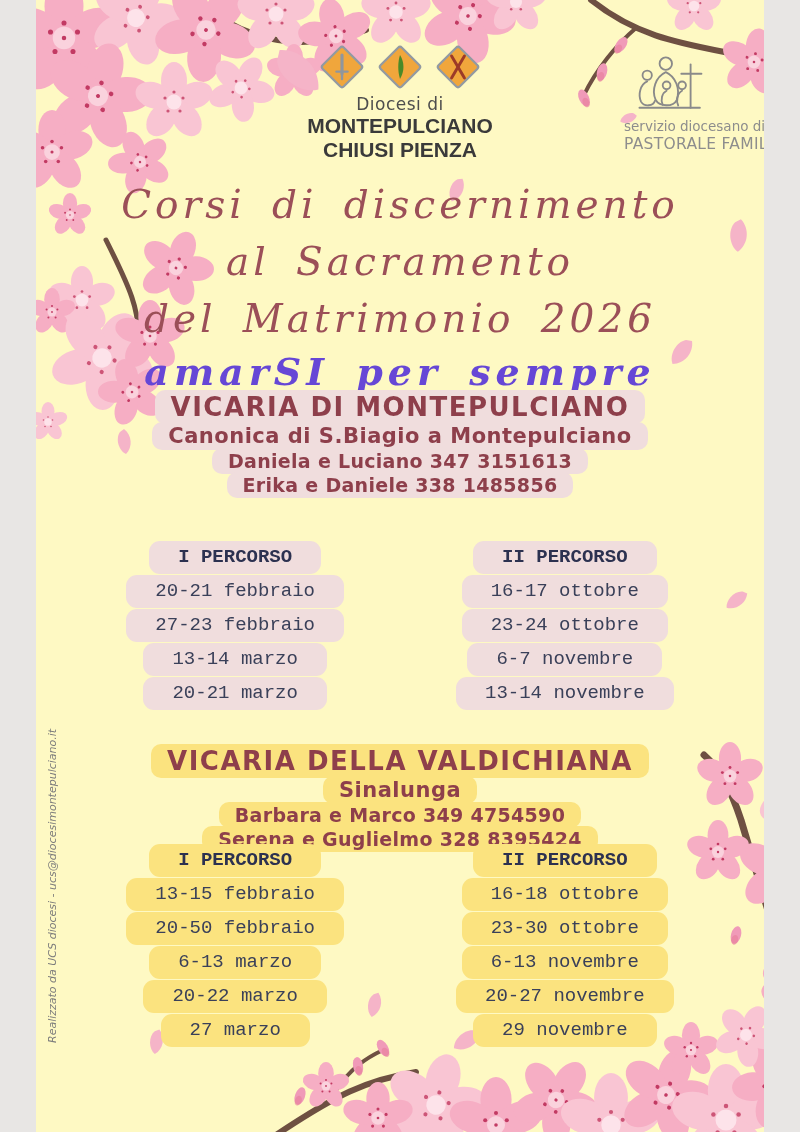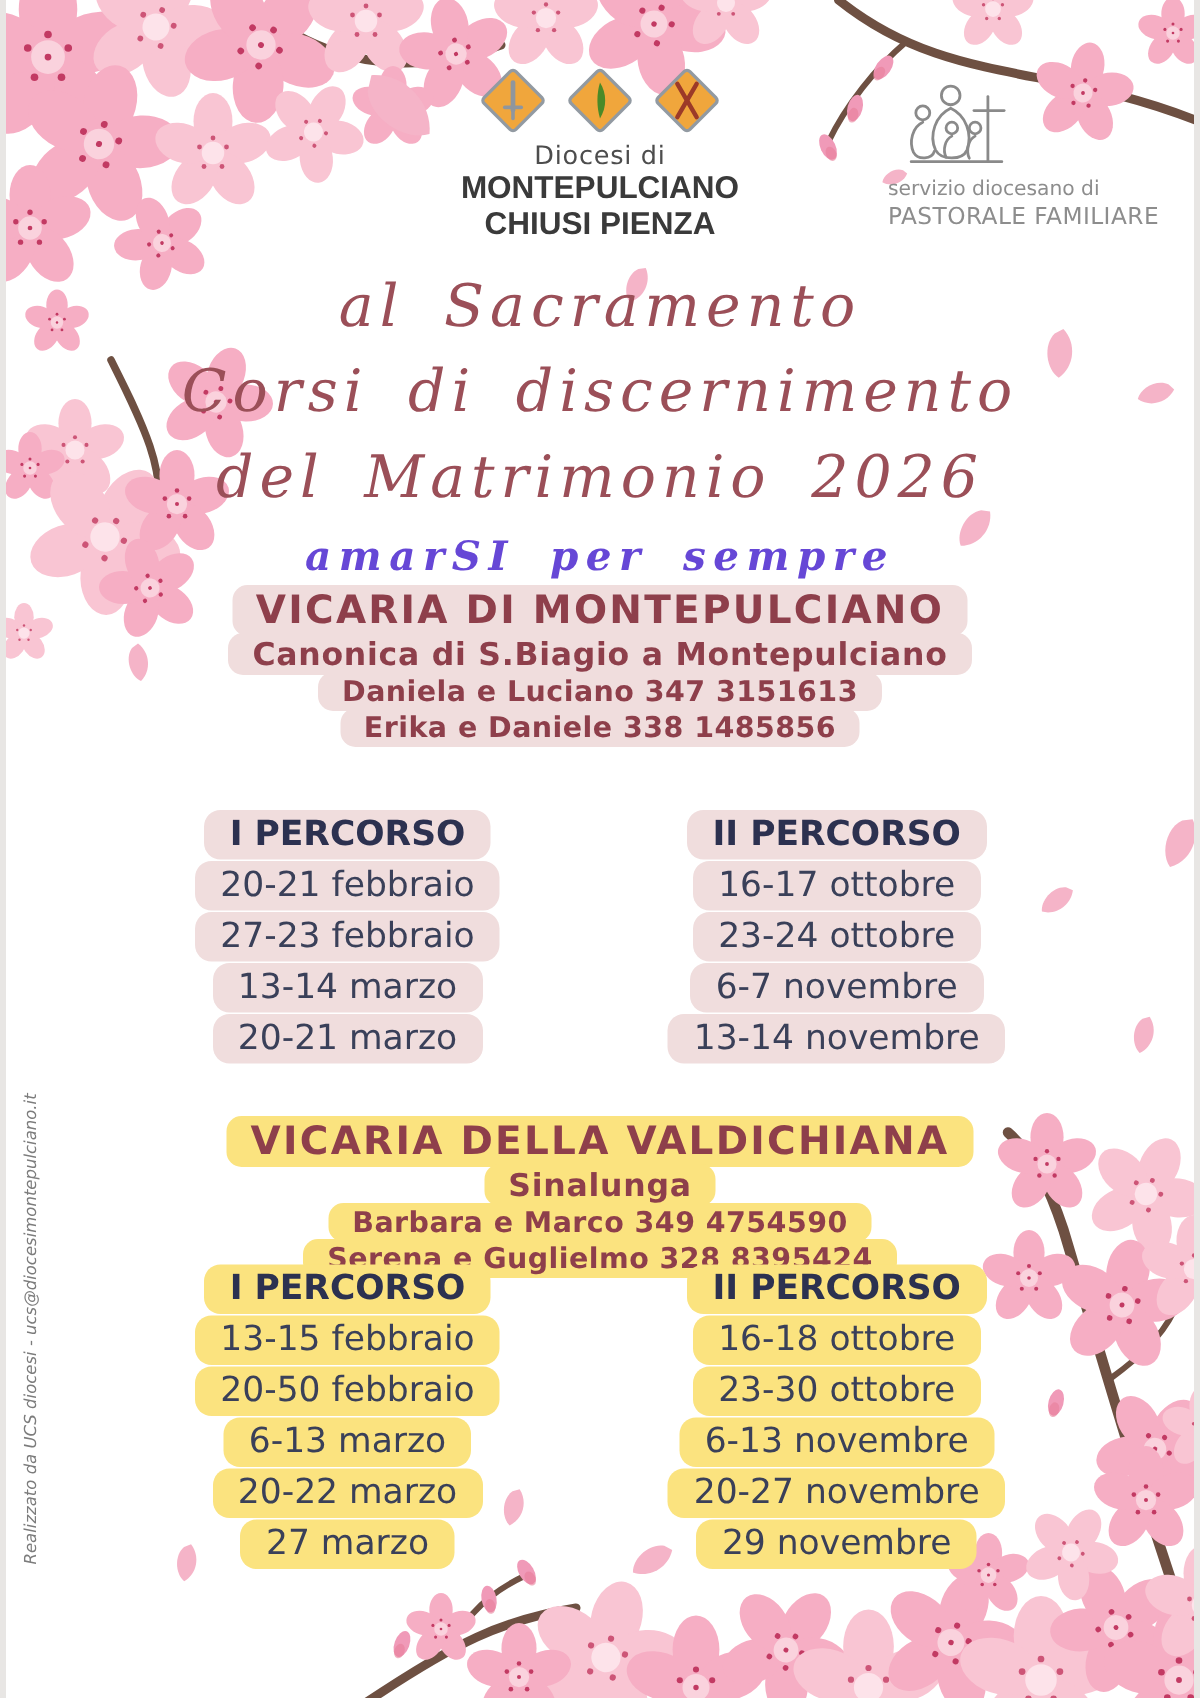--- a/index.html
+++ b/index.html
@@ -1,57 +1,57 @@
 <!DOCTYPE html>
 <html><head>
 <meta charset="utf-8">
 <style>
   html,body { margin:0; padding:0; background:#e8e6e4; }
   .poster {
-    position:relative; width:792px; height:1132px; margin:0 auto;
-    background:#ffffff; overflow:hidden;
+    position:relative; width:728px; height:1132px; margin:0 auto;
+    background:#fef9c3; overflow:hidden;
     font-family:"DejaVu Sans", sans-serif;
   }
   .deco { position:absolute; inset:0; z-index:1; pointer-events:none; }
   .layer { position:absolute; left:0; right:0; z-index:2; text-align:center; }
 
   
   .diocese-logo { top:44px; }
   .diamond-row { display:flex; justify-content:center; gap:12px; margin-bottom:4px; }
   .diocese-small { font-size:17px; color:#4d4d4d; letter-spacing:0.5px; }
   .diocese-name { font-size:21px; font-weight:bold; color:#3a3a3a; letter-spacing:0; line-height:24px; font-family:"Liberation Sans", sans-serif; }
 
   .pastorale-logo { position:absolute; top:52px; left:588px; width:188px; z-index:2; text-align:left; color:#8d8d8d; }
   .pastorale-small { font-size:13.5px; line-height:17px; }
   .pastorale-name  { font-size:15.5px; line-height:19px; letter-spacing:0.3px; }
 
   
   .title-block { top:176px; font-family:"DejaVu Serif", serif; font-style:italic; color:#9b4f58; }
   .title-l { font-size:39px; line-height:57px; letter-spacing:4px; word-spacing:10px; }
-  .motto   { font-size:27px; line-height:44px; letter-spacing:5px; word-spacing:9px; color:#6647d6; font-weight:bold; margin-top:3px; }
+  .motto   { font-size:38px; line-height:44px; letter-spacing:5px; word-spacing:9px; color:#6647d6; font-weight:bold; margin-top:3px; }
 
   
   .sec-header { z-index:2; }
   .sec1-header { top:392px; }
   .sec2-header { top:746px; }
   .hl-line { display:inline-block; padding:2px 16px; border-radius:10px; color:#8e3f4b; }
   .pinkbg .hl-line { background:#f0dddd; }
   .yellowbg .hl-line { background:#fbe37f; }
   .h-main    { font-size:26px; font-weight:800; letter-spacing:1.5px; font-family:"DejaVu Sans", sans-serif; }
   .h-sub     { font-size:21px; font-weight:700; letter-spacing:0.5px; }
   .h-contact { font-size:19px; font-weight:700; letter-spacing:0.3px; }
   .sec-header > div { margin-top:-2px; }
 
   
   .courses { display:flex; justify-content:center; gap:112px; }
   .sec1-courses { top:540px; }
   .sec2-courses { top:843px; }
   .course { text-align:center; }
   .course > div { line-height:33px; margin-top:0; }
-  .course .line { display:inline-block; padding:0 17px; border-radius:11px; font-size:23px; color:#3a4059; }
+  .course .line { display:inline-block; padding:0 29px; border-radius:11px; font-size:19px; color:#3a4059;font-family:Liberation Mono, monospace; }
   .course .title { font-weight:800; color:#2c3150; }
   .pinkbg2 .line { background:#f0dddd; }
   .yellowbg2 .line { background:#fbe37f; }
 
   
   .credit {
     position:absolute; left:10px; top:1043px; z-index:2;
     transform:rotate(-90deg); transform-origin:0 0;
     white-space:nowrap; font-size:11px; font-style:italic; color:#7c7c7c;
   }
@@ -232,22 +232,22 @@
         <path d="M43,50 C37,53 35,62 38,68"></path>
         <circle cx="63" cy="43" r="5"></circle>
         <path d="M63,50 C57,53 55,63 58,69"></path>
       </g>
     </svg>
     <div class="pastorale-small">servizio diocesano di</div>
     <div class="pastorale-name">PASTORALE FAMILIARE</div>
   </div>
 
   <div class="layer title-block">
+    <div class="title-l">Corsi di discernimento</div>
     <div class="title-l">al Sacramento</div>
-    <div class="title-l">Corsi di discernimento</div>
     <div class="title-l">del Matrimonio 2026</div>
     <div class="motto">amarSI per sempre</div>
   </div>
 
   <div class="layer sec-header sec1-header pinkbg">
     <div><span class="hl-line h-main">VICARIA DI MONTEPULCIANO</span></div>
     <div><span class="hl-line h-sub">Canonica di S.Biagio a Montepulciano</span></div>
     <div><span class="hl-line h-contact">Daniela e Luciano 347 3151613</span></div>
     <div><span class="hl-line h-contact">Erika e Daniele 338 1485856</span></div>
   </div>

